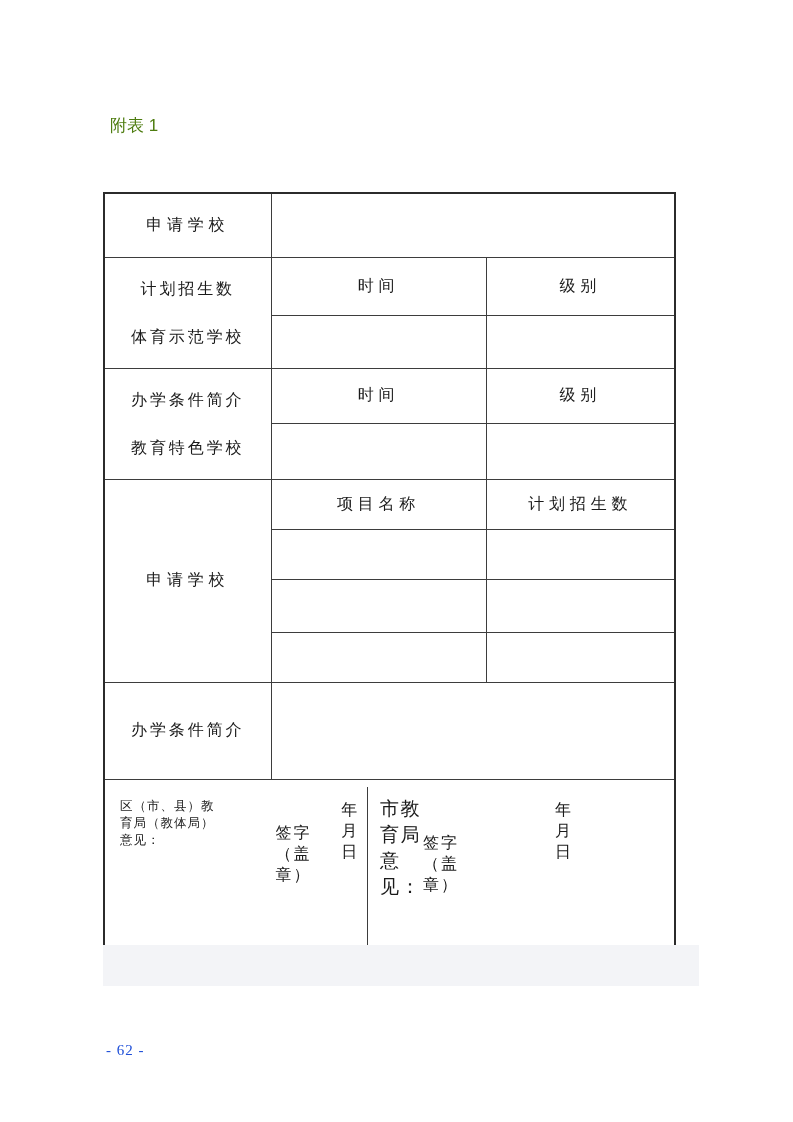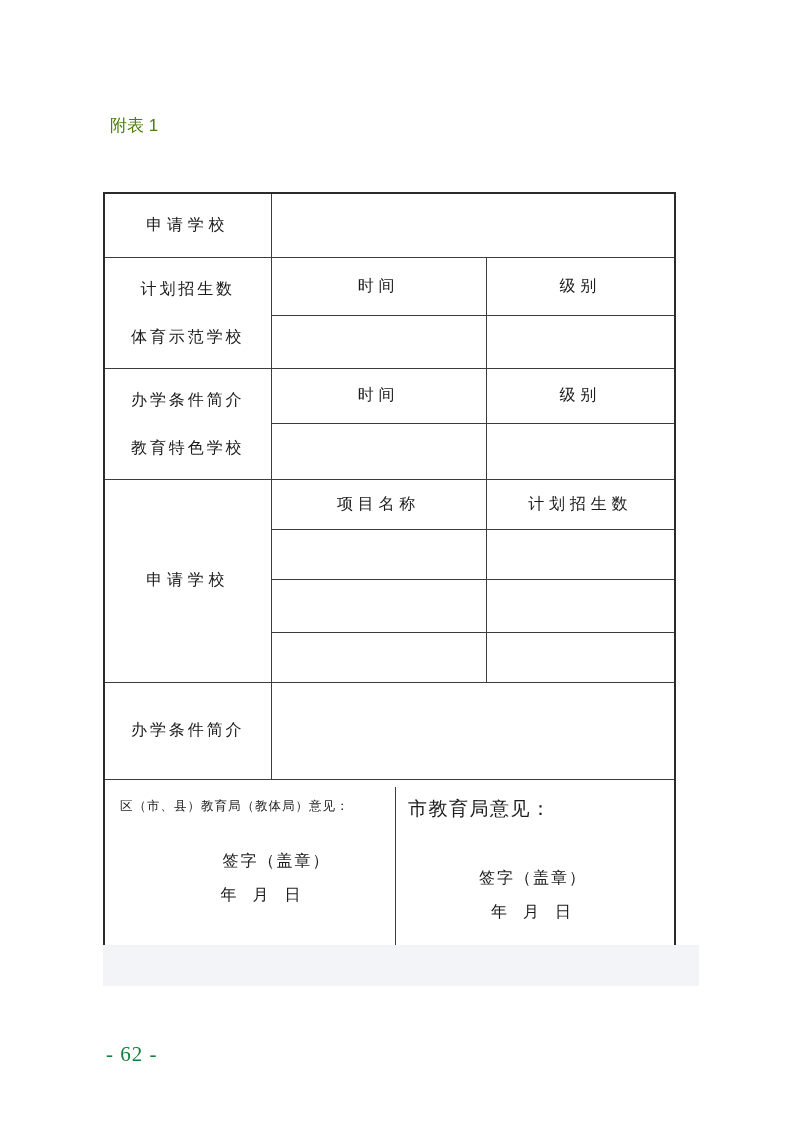--- a/index.html
+++ b/index.html
@@ -28,35 +28,35 @@
     border:1px solid #3d3d3d; text-align:center; vertical-align:middle;
     font-size:16px; padding:7px; color:#1a1a1a;
   }
   td.lbl { letter-spacing:0.30em; }
   td.two-line { letter-spacing:0.18em; line-height:3.0; }
   td.hdr { letter-spacing:0.30em; }
   td.conditions-lbl { letter-spacing:0.18em; }
   
   td.op-outer { padding:0; }
   .op-row { display:flex; width:100%; height:164px; }
-  .op-cell { box-sizing:border-box; display:flex; flex-direction:column; text-align:left; }
+  .op-cell { box-sizing:border-box; display:flex; text-align:left; }
   .op-left  { width:284px; border-right:1px solid #3d3d3d; }
   .op-right { flex:1; }
   .op-left  .op-label { font-size:12.5px; letter-spacing:1px; padding:11px 2px 0 8px; }
   .op-right .op-label { font-size:19px; letter-spacing:1.5px; padding:9px 2px 0 12px; }
   .op-left  .op-sign { margin-top:36px; font-size:16px; letter-spacing:2px; text-align:center; padding-left:46px; }
   .op-left  .op-date { margin-top:13px; font-size:16px; text-align:center; padding-left:14px; }
   .op-right .op-sign { margin-top:46px; font-size:16px; letter-spacing:2px; text-align:right; padding-right:80px; }
   .op-right .op-date { margin-top:13px; font-size:16px; text-align:right; padding-right:96px; }
   .highlight-band {
     position:absolute; left:103px; top:945px; width:596px; height:41px;
     background:#f3f4f7;
   }
   .page-number {
-    position:absolute; left:106px; top:1042px; font-size:21px; letter-spacing:1px; color:#15803d;
+    position:absolute; left:106px; top:1042px; font-size:15px; letter-spacing:1px; color:#1d4ed8;
   }
 </style>
 </head>
 <body>
 
 <div class="page">
 
   <div class="annex">附表 1</div>
 
 

